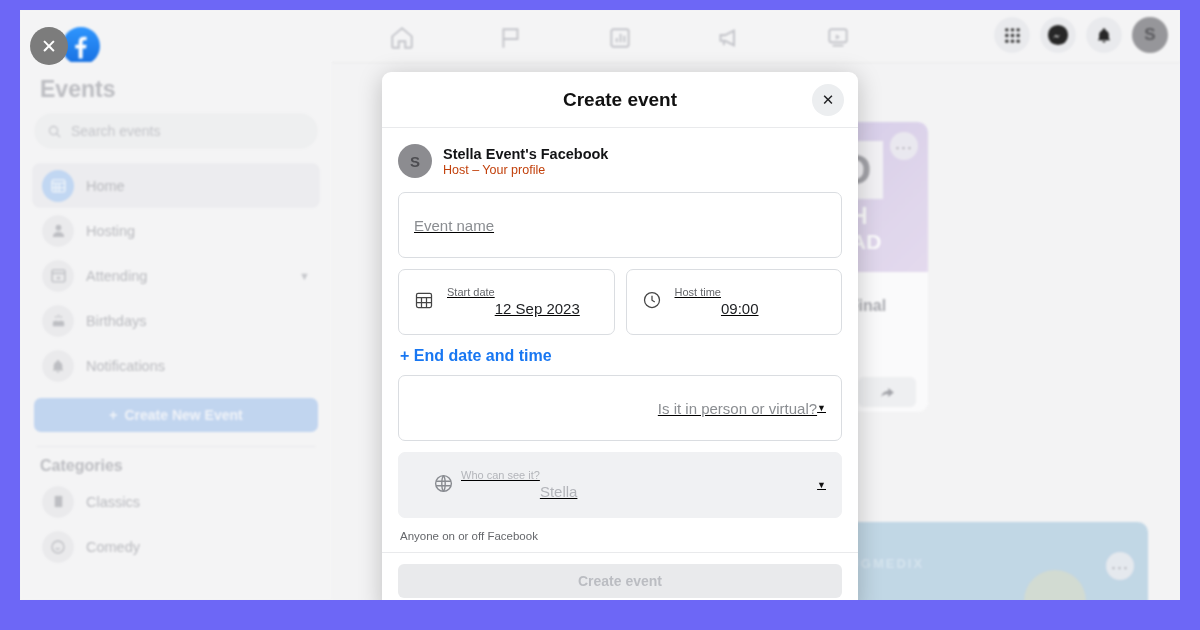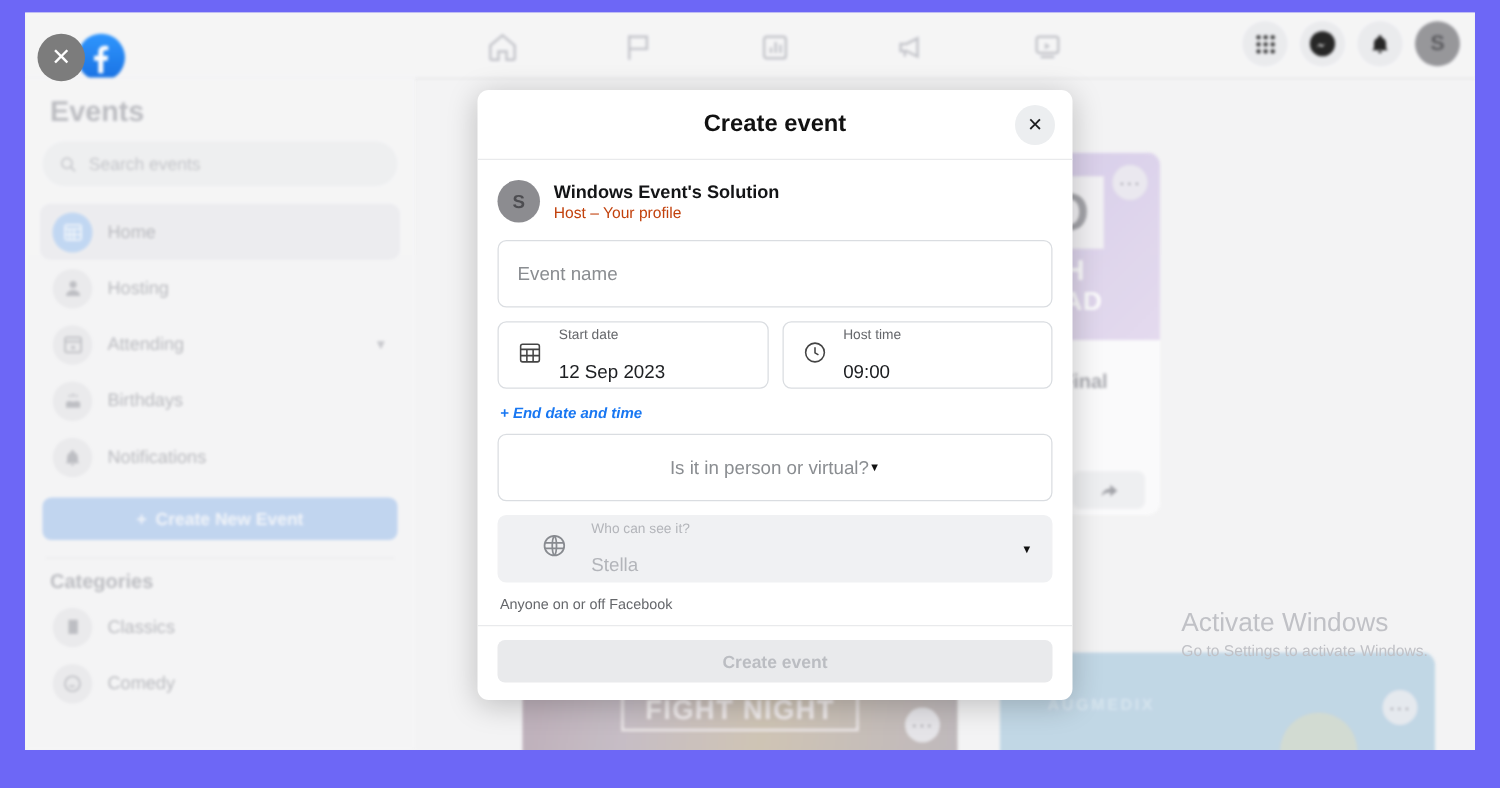--- a/index.html
+++ b/index.html
@@ -213,37 +213,37 @@
   .host-row { display: flex; align-items: center; gap: 11px; padding: 2px 0 14px 0; }
   .host-av {
     width: 34px; height: 34px; border-radius: 50%; background: #8c8c90;
     display: flex; align-items: center; justify-content: center;
     color: #4d4d51; font-weight: 700; font-size: 15px;
   }
   .host-name { font-size: 14.5px; font-weight: 700; color: #131416; }
   .host-sub { font-size: 12.5px; color: #c2410c; margin-top: 1px; }
   .field {
     border: 1px solid #dadde1; border-radius: 7px;
-    height: 54px; display: flex; align-items: center; padding: 0 15px;
-    margin-bottom: 11px; background: #fff;
+    height: 66px; display: flex; align-items: center; padding: 0 15px;
+    margin-bottom: 11px; background: #fff; text-decoration: underline;
   }
   .field .ph { font-size: 15px; color: #8a8d91; }
   .row2 { display: flex; gap: 11px; margin-bottom: 6px; }
   .row2 .field { flex: 1; margin-bottom: 0; gap: 13px; }
   .fl-ico { color: #444; flex: none; }
-  .fl-stack { display: flex; flex-direction: column; line-height: 1.15; }
+  .fl-stack { display: flex; flex-direction: row; line-height: 1.15; }
   .fl-label { font-size: 11px; color: #65676b; }
   .fl-value { font-size: 15px; color: #1c1e21; margin-top: 14px; }
   .end-link {
-    color: #1877f2; font-size: 12px; font-weight: 600;
-    padding: 6px 2px 10px 2px; cursor: pointer; font-style: italic;
-  }
-  .field.sel { justify-content: center; }
+    color: #1877f2; font-size: 16px; font-weight: 600;
+    padding: 6px 2px 10px 2px; cursor: pointer;
+  }
+  .field.sel { justify-content: flex-end; }
   .caret { color: #111; font-size: 9px; }
-  .field.grey { background: #f0f1f3; border-color: #f0f1f3; gap: 19px; padding-left: 34px; }
+  .field.grey { background: #f0f1f3; border-color: #f0f1f3; gap: 7px; padding-left: 34px; }
   .field.grey .fl-label { color: #b3b5ba; }
   .field.grey .fl-value { color: #b3b5ba; }
   .field.grey .fl-ico { color: #888b90; }
   .field.grey .caret { margin-left: auto; }
   .hint { font-size: 11.5px; color: #65676b; padding: 1px 2px 10px 2px; }
   .modal-foot { border-top: 1px solid #e9eaec; padding: 11px 16px 14px 16px; }
   .submit-btn {
     height: 34px; border-radius: 6px; background: #e9eaec;
     display: flex; align-items: center; justify-content: center;
     font-size: 14px; font-weight: 600; color: #bbbdc2; cursor: pointer;
@@ -455,36 +455,32 @@
         </div>
 
         <div class="card card-aug">
           <div class="aug-label">AUGMEDIX</div>
           <div class="aug-face"></div>
           <div class="dots-btn" style="right:14px;top:30px;">···</div>
         </div>
       </div>
     </div>
 
-    <div class="watermark">
-      <div class="wm1">Activate Windows</div>
-      <div class="wm2">Go to Settings to activate Windows.</div>
-    </div>
 
     <div class="modal">
       <div class="modal-head">
         <div class="modal-title">Create event</div>
         <div class="modal-close">✕</div>
       </div>
 
       <div class="modal-body">
         <div class="host-row">
           <div class="host-av">S</div>
           <div>
-            <div class="host-name">Windows Event's Solution</div>
+            <div class="host-name">Stella Event's Facebook</div>
             <div class="host-sub">Host – Your profile</div>
           </div>
         </div>
 
         <div class="field">
           <span class="ph">Event name</span>
         </div>
 
         <div class="row2">
           <div class="field">

